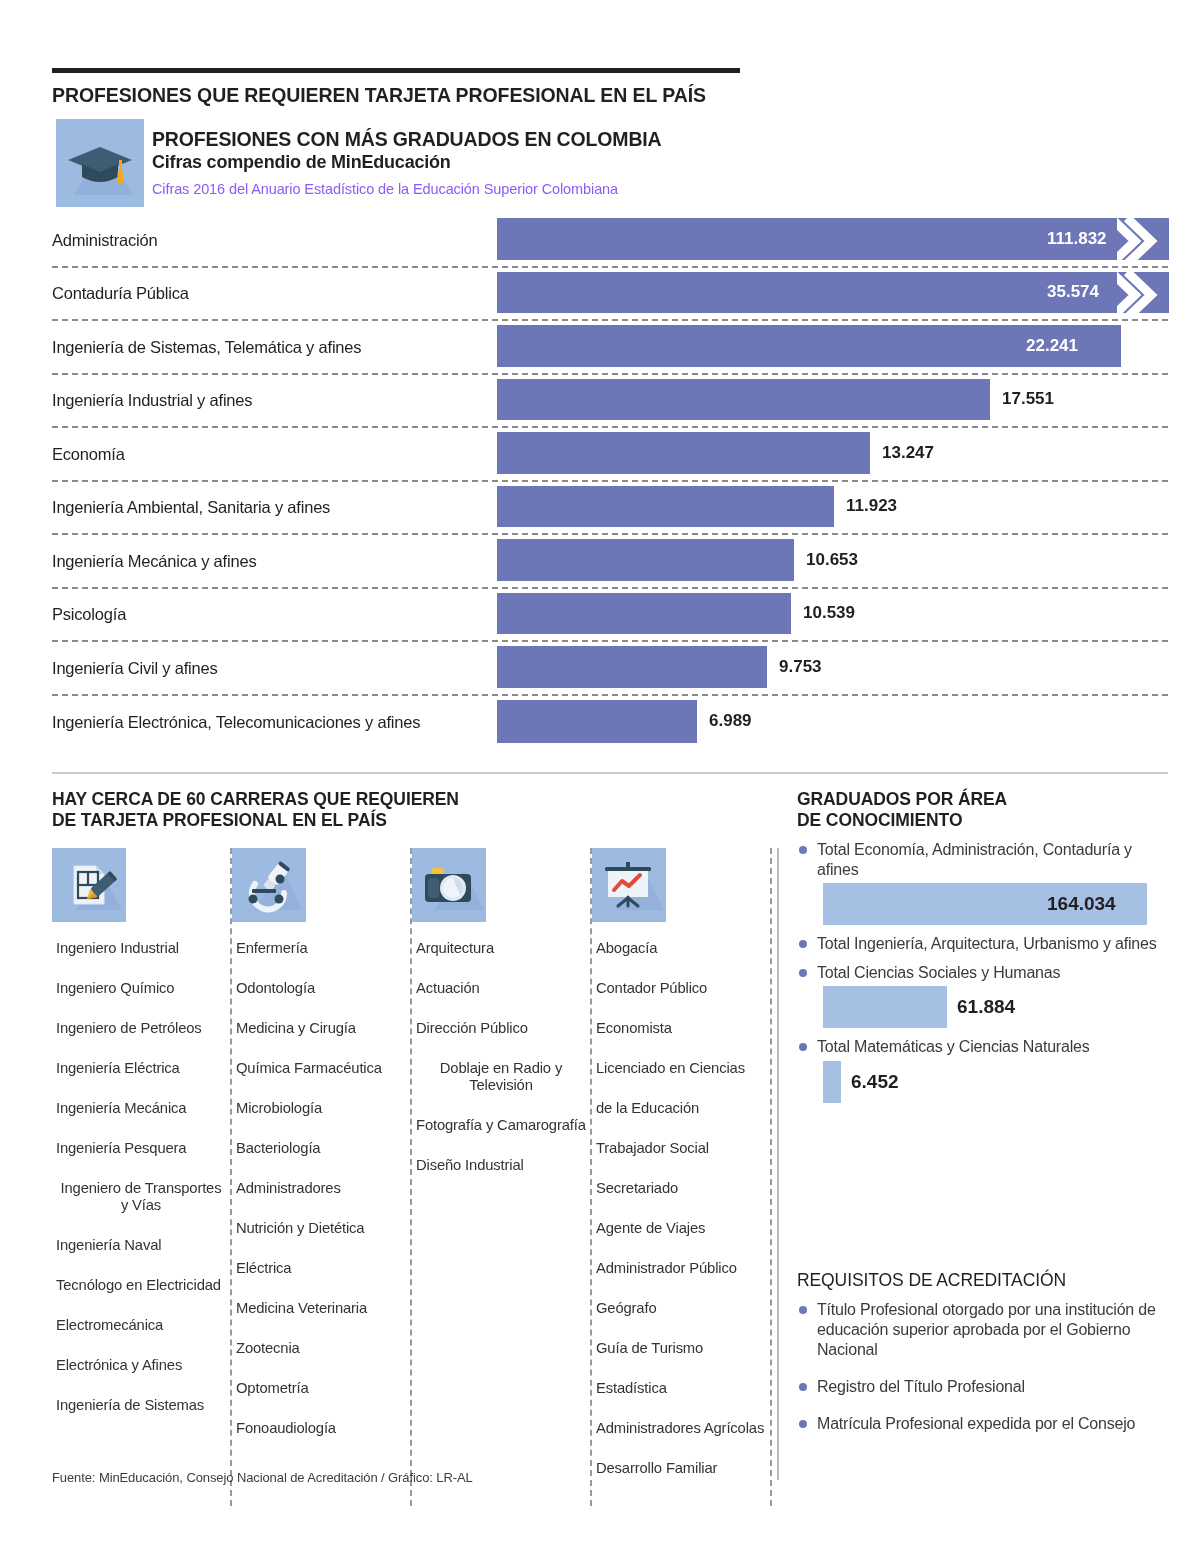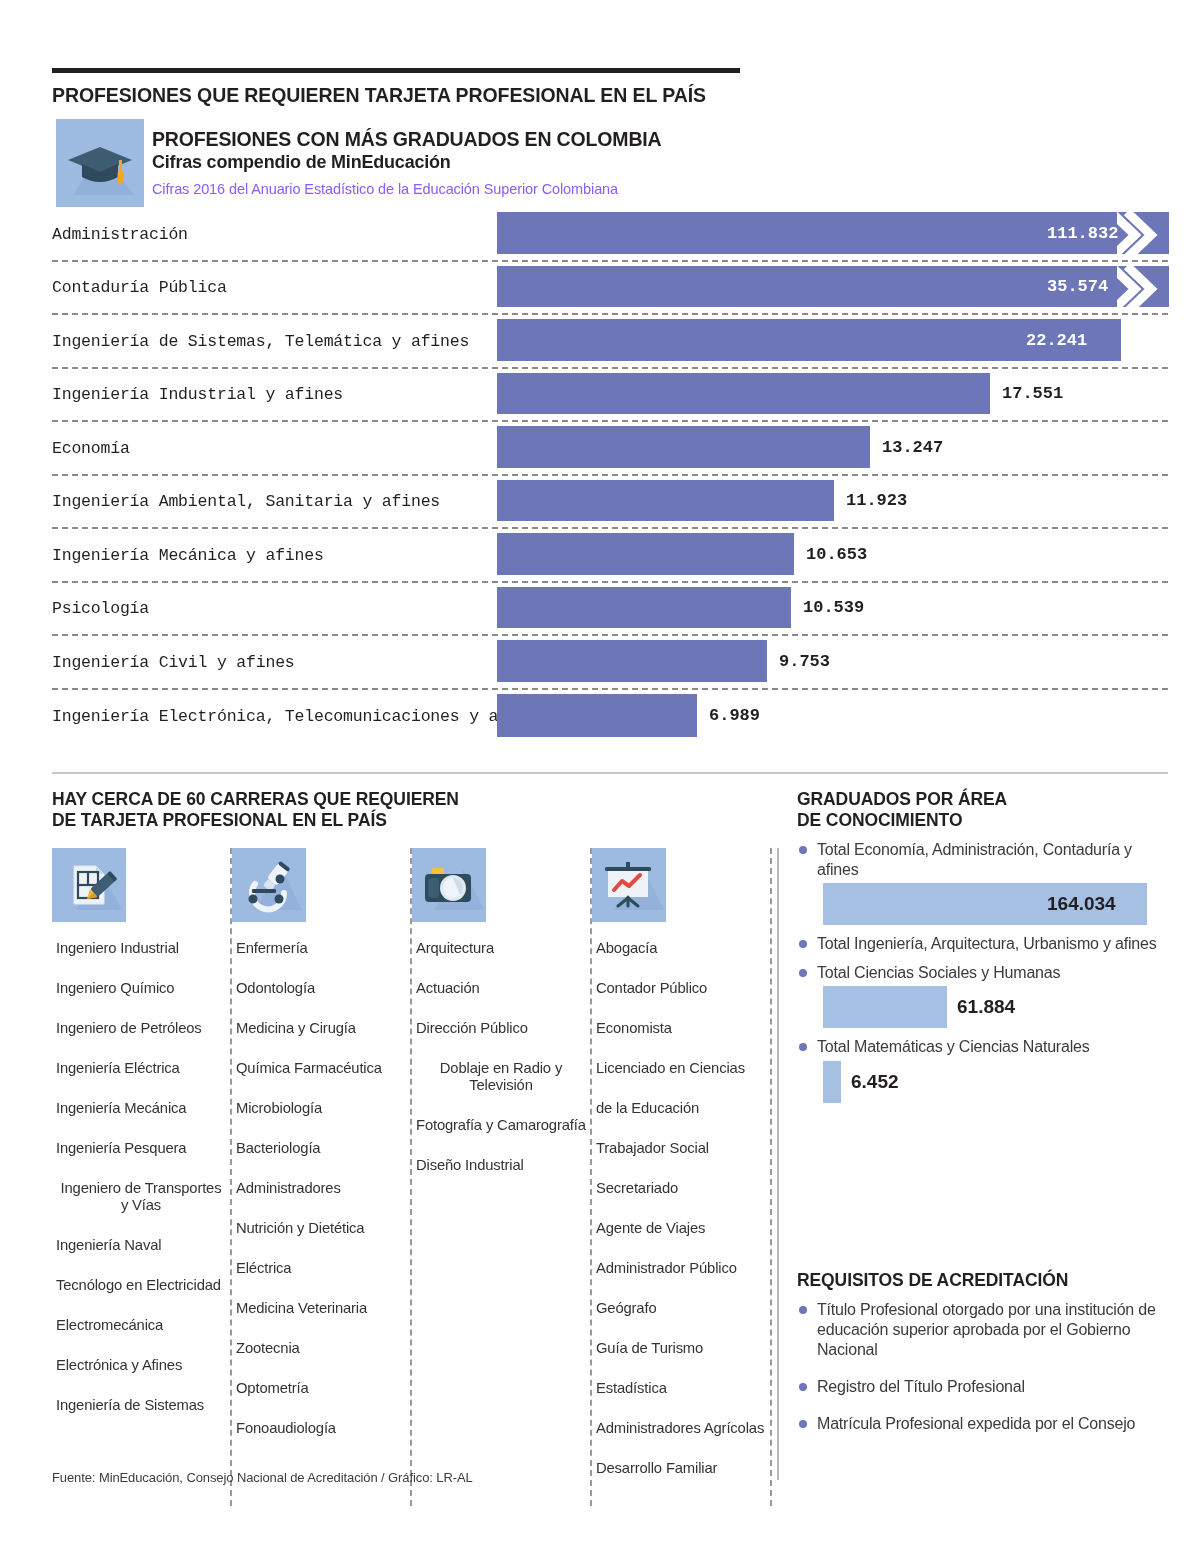--- a/index.html
+++ b/index.html
@@ -34,21 +34,21 @@
   .head-sub {
     position: absolute; left: 152px; top: 151px; width: 720px;
     font-size: 18px; font-weight: bold; line-height: 23px; letter-spacing: -0.2px;
   }
   .head-note {
     position: absolute; left: 152px; top: 181px; width: 760px;
     font-size: 14.5px; color: #8b5cf6; letter-spacing: -0.1px;
   }
 
   
-  .barchart { position: absolute; left: 52px; top: 208px; width: 1116px; font-family: Liberation Mono, monospace; }
+  .barchart { position: absolute; left: 52px; top: 214px; width: 1116px; }
   .bar-row {
     position: relative; height: 53.5px;
     border-bottom: 2px dashed #8a8a8a;
     display: flex; align-items: center;
   }
   .bar-row:last-child { border-bottom: none; }
   .bar-label {
     position: absolute; left: 0; top: 50%; transform: translateY(-50%);
     width: 440px; font-size: 16.5px; color: #231f20; letter-spacing: -0.2px;
     white-space: nowrap;
@@ -124,21 +124,21 @@
   .grad-bar {
     position: absolute; left: 26px; top: 0; height: 42px; background: #a6c0e3;
   }
   .grad-val {
     position: absolute; top: 50%; transform: translateY(-50%);
     font-size: 19px; font-weight: bold; color: #231f20; white-space: nowrap;
   }
 
   .req-head {
     position: absolute; left: 797px; top: 1270px; width: 380px;
-    font-size: 17.5px; font-weight: bold; letter-spacing: -0.1px;
+    font-size: 17.5px; font-weight: normal; letter-spacing: -0.1px;
   }
   .req-list { position: absolute; left: 797px; top: 1300px; width: 372px; }
   .req-item {
     position: relative; padding-left: 20px; margin-bottom: 17px;
     font-size: 16px; color: #3b3b3b; line-height: 20px; letter-spacing: -0.2px;
   }
   .req-item .dot {
     position: absolute; left: 2px; top: 6px;
     width: 8px; height: 8px; border-radius: 50%; background: #6d76b6;
   }

